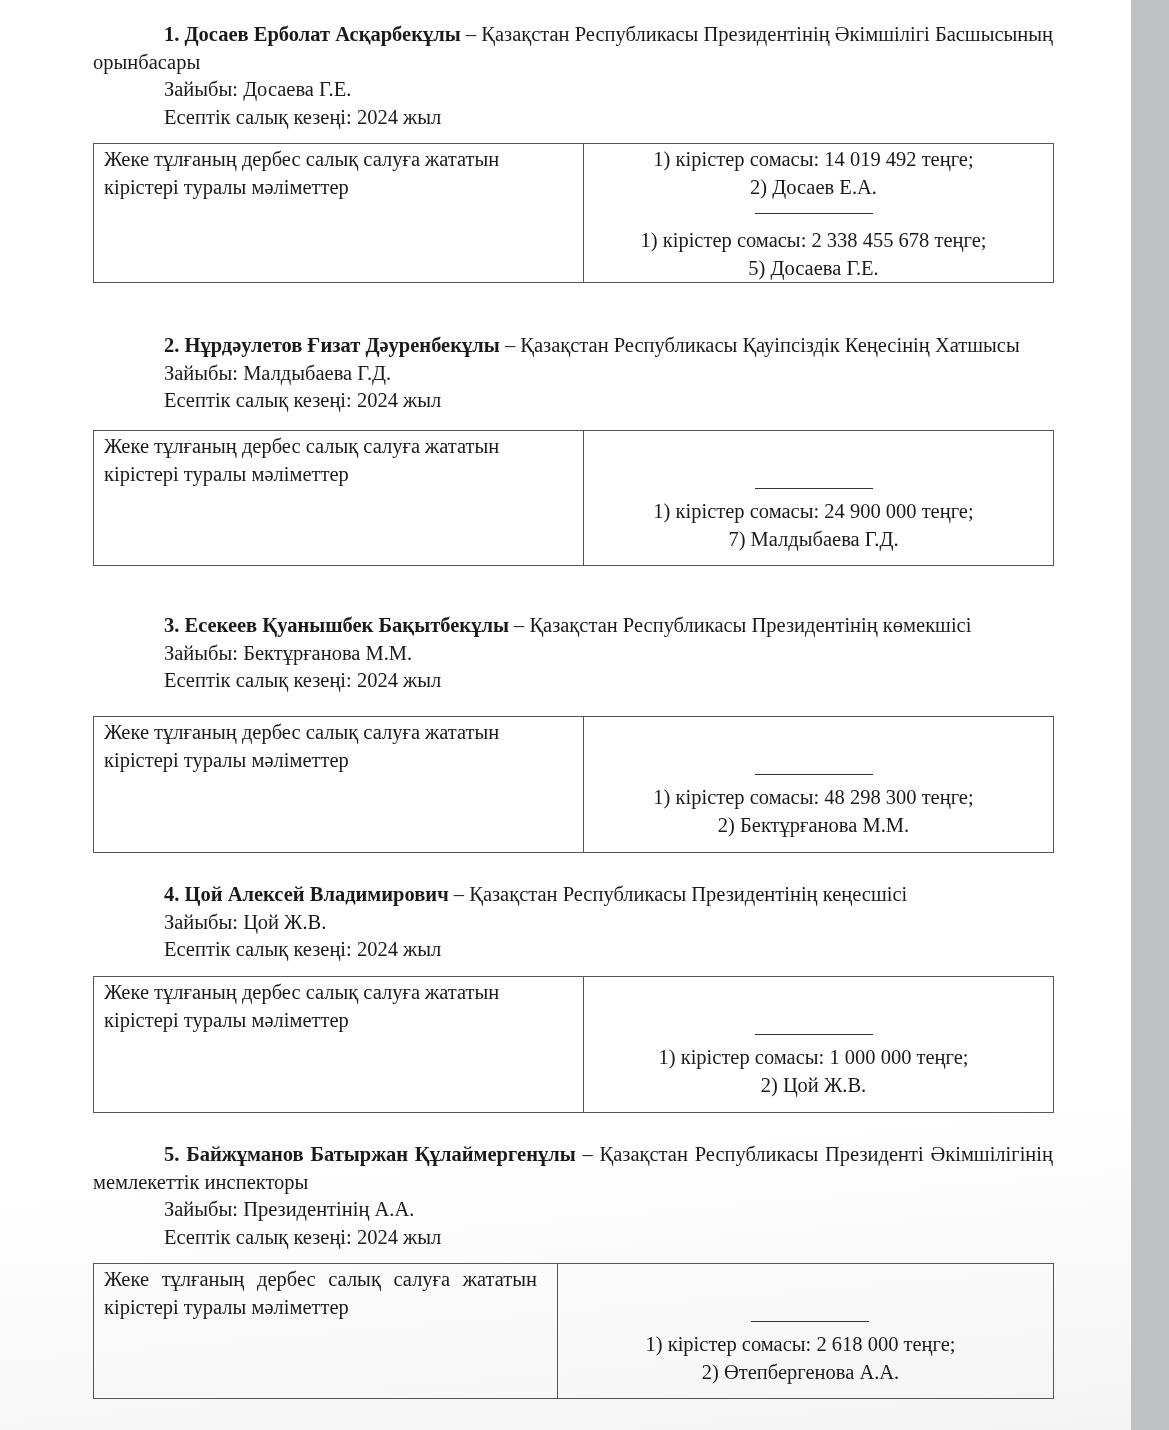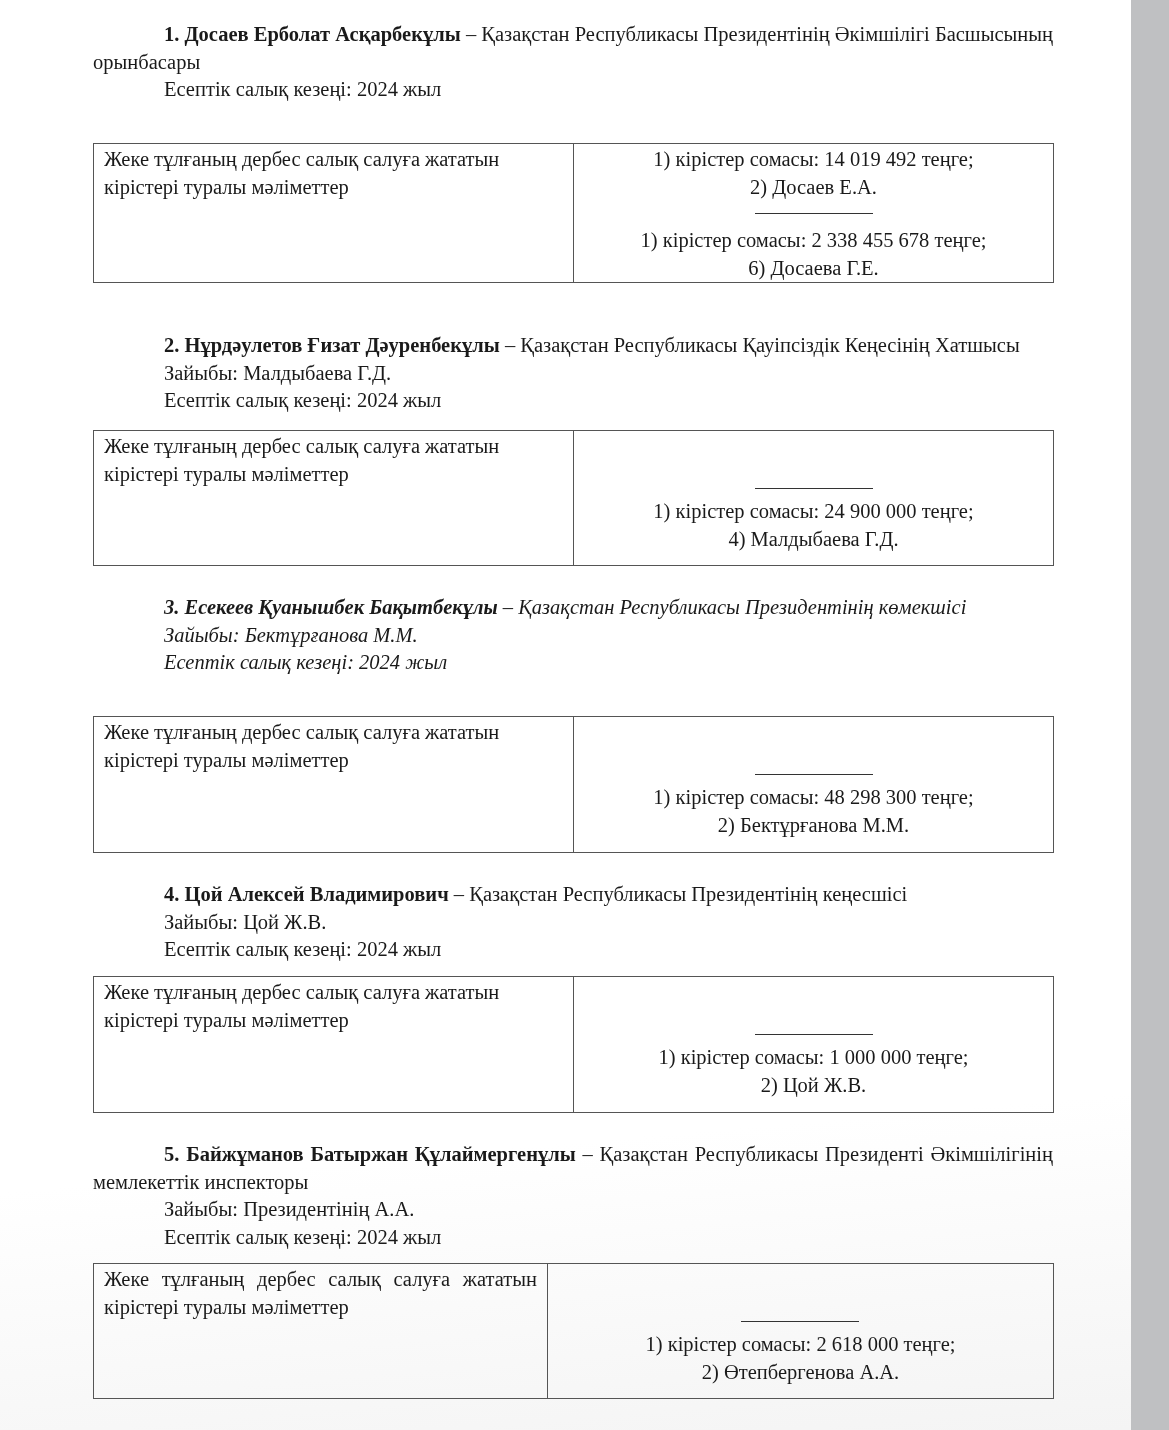--- a/index.html
+++ b/index.html
@@ -19,76 +19,77 @@
   }
   .entry { position: absolute; left: 93px; width: 960px; font-size: 20.5px; line-height: 27.5px; }
   .entry p { margin: 0; }
   .heading { text-indent: 71px; text-align: justify; }
   .heading b { font-weight: bold; }
   .indent { padding-left: 71px; }
   table.info {
     position: absolute; left: 93px; width: 961px;
     border-collapse: collapse; font-size: 20.5px; line-height: 27.5px;
   }
-  table.info td { border: 1.5px solid #555; vertical-align: top; padding: 2px 10px 0 10px; }
+  table.info td { border: 1.5px solid #555; vertical-align: top; padding: 2px 20px 0 10px; }
   td.label { width: 459px; }
   td.label.narrow { width: 433px; }
   td.label.justified { text-align: justify; }
   td.values { position: relative; }
   .divider { width: 118px; height: 0; border-top: 1.5px solid #333; margin: 0 auto; }
   .gap-top { height: 55px; }
   .vline { display: block; text-align: center; }
 </style>
 </head>
 <body>
 
 <div class="page">
 
   <div class="entry" style="top:21px;">
     <p class="heading"><b>1. Досаев Ерболат Асқарбекұлы</b><span> – Қазақстан Республикасы Президентінің Әкімшілігі Басшысының орынбасары</span></p>
+    <p class="indent">Зайыбы: Досаева Г.Е.</p>
     <p class="indent">Есептік салық кезеңі: 2024 жыл</p>
   </div>
   <table class="info" style="top:143px; height:136px;">
     <tbody>
         <tr>
       <td class="label">Жеке тұлғаның дербес салық салуға жататын кірістері туралы мәліметтер</td>
       <td class="values">
         <span class="vline">1) кірістер сомасы: 14 019 492 теңге;</span>
         <span class="vline">2) Досаев Е.А.</span>
         <div style="height:12px;"></div>
         <div class="divider"></div>
         <div style="height:13px;"></div>
         <span class="vline">1) кірістер сомасы: 2 338 455 678 теңге;</span>
-        <span class="vline">6) Досаева Г.Е.</span>
+        <span class="vline">5) Досаева Г.Е.</span>
       </td>
     </tr>
   </tbody>
     </table>
 
   <div class="entry" style="top:308px;margin-top:24px;">
     <p class="heading"><b>2. Нұрдәулетов Ғизат Дәуренбекұлы</b><span> – Қазақстан Республикасы Қауіпсіздік Кеңесінің Хатшысы</span></p>
     <p class="indent">Зайыбы: Малдыбаева Г.Д.</p>
     <p class="indent">Есептік салық кезеңі: 2024 жыл</p>
   </div>
   <table class="info" style="top:430px; height:136px;">
     <tbody>
         <tr>
       <td class="label">Жеке тұлғаның дербес салық салуға жататын кірістері туралы мәліметтер</td>
       <td class="values">
         <div class="gap-top"></div>
         <div class="divider"></div>
         <div style="height:9px;"></div>
         <span class="vline">1) кірістер сомасы: 24 900 000 теңге;</span>
-        <span class="vline">4) Малдыбаева Г.Д.</span>
+        <span class="vline">7) Малдыбаева Г.Д.</span>
       </td>
     </tr>
   </tbody>
     </table>
 
-  <div class="entry" style="top:594px;font-style:italic;">
+  <div class="entry" style="top:612px;">
     <p class="heading"><b>3. Есекеев Қуанышбек Бақытбекұлы</b><span> – Қазақстан Республикасы Президентінің көмекшісі</span></p>
     <p class="indent">Зайыбы: Бектұрғанова М.М.</p>
     <p class="indent">Есептік салық кезеңі: 2024 жыл</p>
   </div>
   <table class="info" style="top:716px; height:137px;">
     <tbody>
         <tr>
       <td class="label">Жеке тұлғаның дербес салық салуға жататын кірістері туралы мәліметтер</td>
       <td class="values">
         <div class="gap-top"></div>

